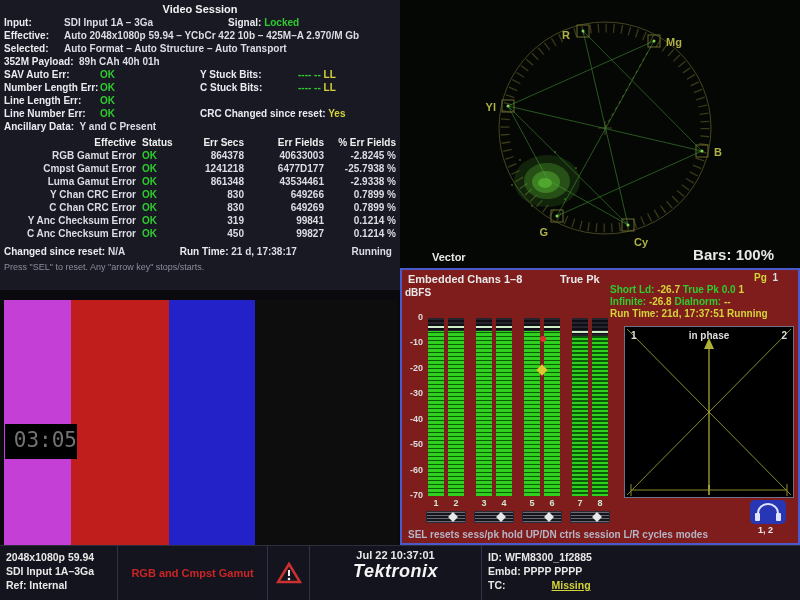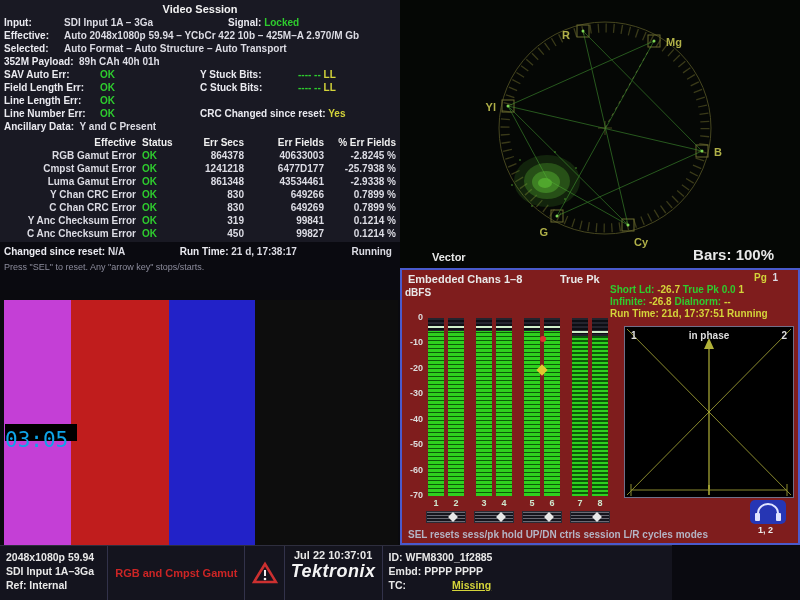--- a/index.html
+++ b/index.html
@@ -1,20 +1,20 @@
 <!DOCTYPE html>
 <html style="--ok-green: #2ecc2e; --value-yellow: #d4d43a; --alarm-red: #cc2525; --meter-green: #2fd01e; --accent-border: #4a5acc;"><head>
 <meta charset="utf-8">
 <style>
   html,body { margin:0; padding:0; background:#000; }
   .screen { position:relative; width:800px; height:600px; background:#0a0a10; overflow:hidden;
             font-family:"Liberation Sans", sans-serif; }
 
   
-  .session { position:absolute; left:0; top:0; width:400px; height:242px; background:#191923;
+  .session { position:absolute; left:0; top:0; width:400px; height:290px; background:#191923;
              color:#dcdce4; font-size:10px; font-weight:bold; padding:2px 4px; box-sizing:border-box;
              white-space:nowrap; }
   .sess-title { text-align:center; font-size:11px; color:#f2f2f2; line-height:14px; }
   .sline { display:grid; grid-template-columns:196px 1fr; line-height:13px; }
   .sline.full { display:block; }
   .lbl { color:#eaeaf0; }
   .lw  { display:inline-block; min-width:60px; }
   .lw2 { display:inline-block; min-width:96px; }
   .rlw { display:inline-block; min-width:98px; }
   .g { color:var(--ok-green,#2ecc2e); }
@@ -31,23 +31,23 @@
 
   
   .vector { position:absolute; left:400px; top:0; width:400px; height:268px; background:#050705; }
   .vec-mode { position:absolute; left:32px; bottom:5px; color:#e8e8e8; font-size:11px; font-weight:bold; }
   .vec-bars { position:absolute; right:26px; bottom:5px; color:#e8e8e8; font-size:15px; font-weight:bold; }
 
   
   .picture { position:absolute; left:0; top:290px; width:400px; height:255px; background:#0a0a0e; }
   .cbars { position:absolute; left:4px; top:10px; right:2px; bottom:0; display:flex; }
   .cbar { height:100%; }
-  .timecode { position:absolute; left:5px; top:134px; width:72px; height:17px; background:#000;
-              color:#0ea5e9; font-family:"DejaVu Sans Mono", monospace; font-size:21px;
-              line-height:33px; text-align:left; }
+  .timecode { position:absolute; left:5px; top:134px; width:72px; height:35px; background:#000;
+              color:#737373; font-family:"DejaVu Sans Mono", monospace; font-size:21px;
+              line-height:33px; text-align:right; }
 
   
   .audio { position:absolute; left:400px; top:268px; width:400px; height:277px; background:#7f1d1d;
            border:2px solid var(--accent-border,#4a5acc); box-sizing:border-box; color:#e8e8e8; }
   .a-title { position:absolute; left:6px; top:3px; font-size:11px; font-weight:bold; }
   .a-mode  { position:absolute; left:158px; top:3px; font-size:11px; font-weight:bold; }
   .a-unit  { position:absolute; left:3px; top:17px; font-size:10px; font-weight:bold; }
   .a-right { position:absolute; left:208px; top:2px; width:184px; font-size:10px; font-weight:bold;
              line-height:12px; white-space:nowrap; }
   .a-right .pgline { text-align:right; padding-right:16px; }
@@ -70,21 +70,21 @@
   .phase { position:absolute; left:222px; top:56px; width:170px; height:172px; background:#000;
            border:1px solid #70708a; box-sizing:border-box; }
   .ph-label { position:absolute; top:3px; width:100%; text-align:center; font-size:10px; font-weight:bold; color:#ddd; }
   .ph-1 { position:absolute; left:6px; top:3px; font-size:10px; font-weight:bold; color:#ddd; }
   .ph-2 { position:absolute; right:6px; top:3px; font-size:10px; font-weight:bold; color:#ddd; }
   .a-footer { position:absolute; left:6px; top:259px; font-size:10px; font-weight:bold; color:#b4b4c4; }
   .hp-box { position:absolute; left:348px; top:230px; width:36px; height:24px; background:#2636b4; border-radius:5px; }
   .hp-label { position:absolute; left:356px; top:255px; font-size:9px; font-weight:bold; color:#eee; }
 
   
-  .statusbar { position:absolute; left:0; top:545px; width:672px; height:55px; background:#14141e;
+  .statusbar { position:absolute; left:0; top:545px; width:800px; height:55px; background:#14141e;
                border-top:1px solid #2e2e3e; display:flex; box-sizing:border-box; font-weight:bold; }
   .sb-sec { box-sizing:border-box; padding:4px 6px; border-right:1px solid #32324a; }
   .sb1 { width:118px; font-size:10.5px; line-height:14px; color:#e8e8e8; }
   .sb2 { width:150px; display:flex; align-items:center; justify-content:center;
          color:var(--alarm-red,#cc2525); font-size:11px; }
   .sb3 { width:42px; display:flex; align-items:center; justify-content:center; }
   .sb4 { flex:1; text-align:center; border-right:1px solid #32324a; padding-top:3px; }
   .sb-date { font-size:11px; color:#e8e8e8; }
   .sb-brand { font-size:18px; font-style:italic; letter-spacing:.5px; color:#f4f4f4; }
   .sb5 { width:318px; font-size:10.5px; line-height:14px; color:#e8e8e8; border-right:none; }
@@ -114,21 +114,21 @@
     <div class="sline full">
       <span class="lbl">352M Payload:</span>&nbsp;&nbsp;<span class="v">89h CAh 40h 01h</span>
     </div>
 
     <div class="sline">
       <div><span class="lbl lw2">SAV Auto Err:</span><span class="g">OK</span></div>
       <div><span class="lbl rlw">Y Stuck Bits:</span><span class="g">---- --</span> <span class="y">LL</span></div>
     </div>
 
     <div class="sline">
-      <div><span class="lbl lw2">Field Length Err:</span><span class="g">OK</span></div>
+      <div><span class="lbl lw2">Number Length Err:</span><span class="g">OK</span></div>
       <div><span class="lbl rlw">C Stuck Bits:</span><span class="g">---- --</span> <span class="y">LL</span></div>
     </div>
 
     <div class="sline">
       <div><span class="lbl lw2">Line Length Err:</span><span class="g">OK</span></div>
     </div>
 
     <div class="sline">
       <div><span class="lbl lw2">Line Number Err:</span><span class="g">OK</span></div>
       <div><span class="lbl">CRC Changed since reset:</span> <span class="y">Yes</span></div>

